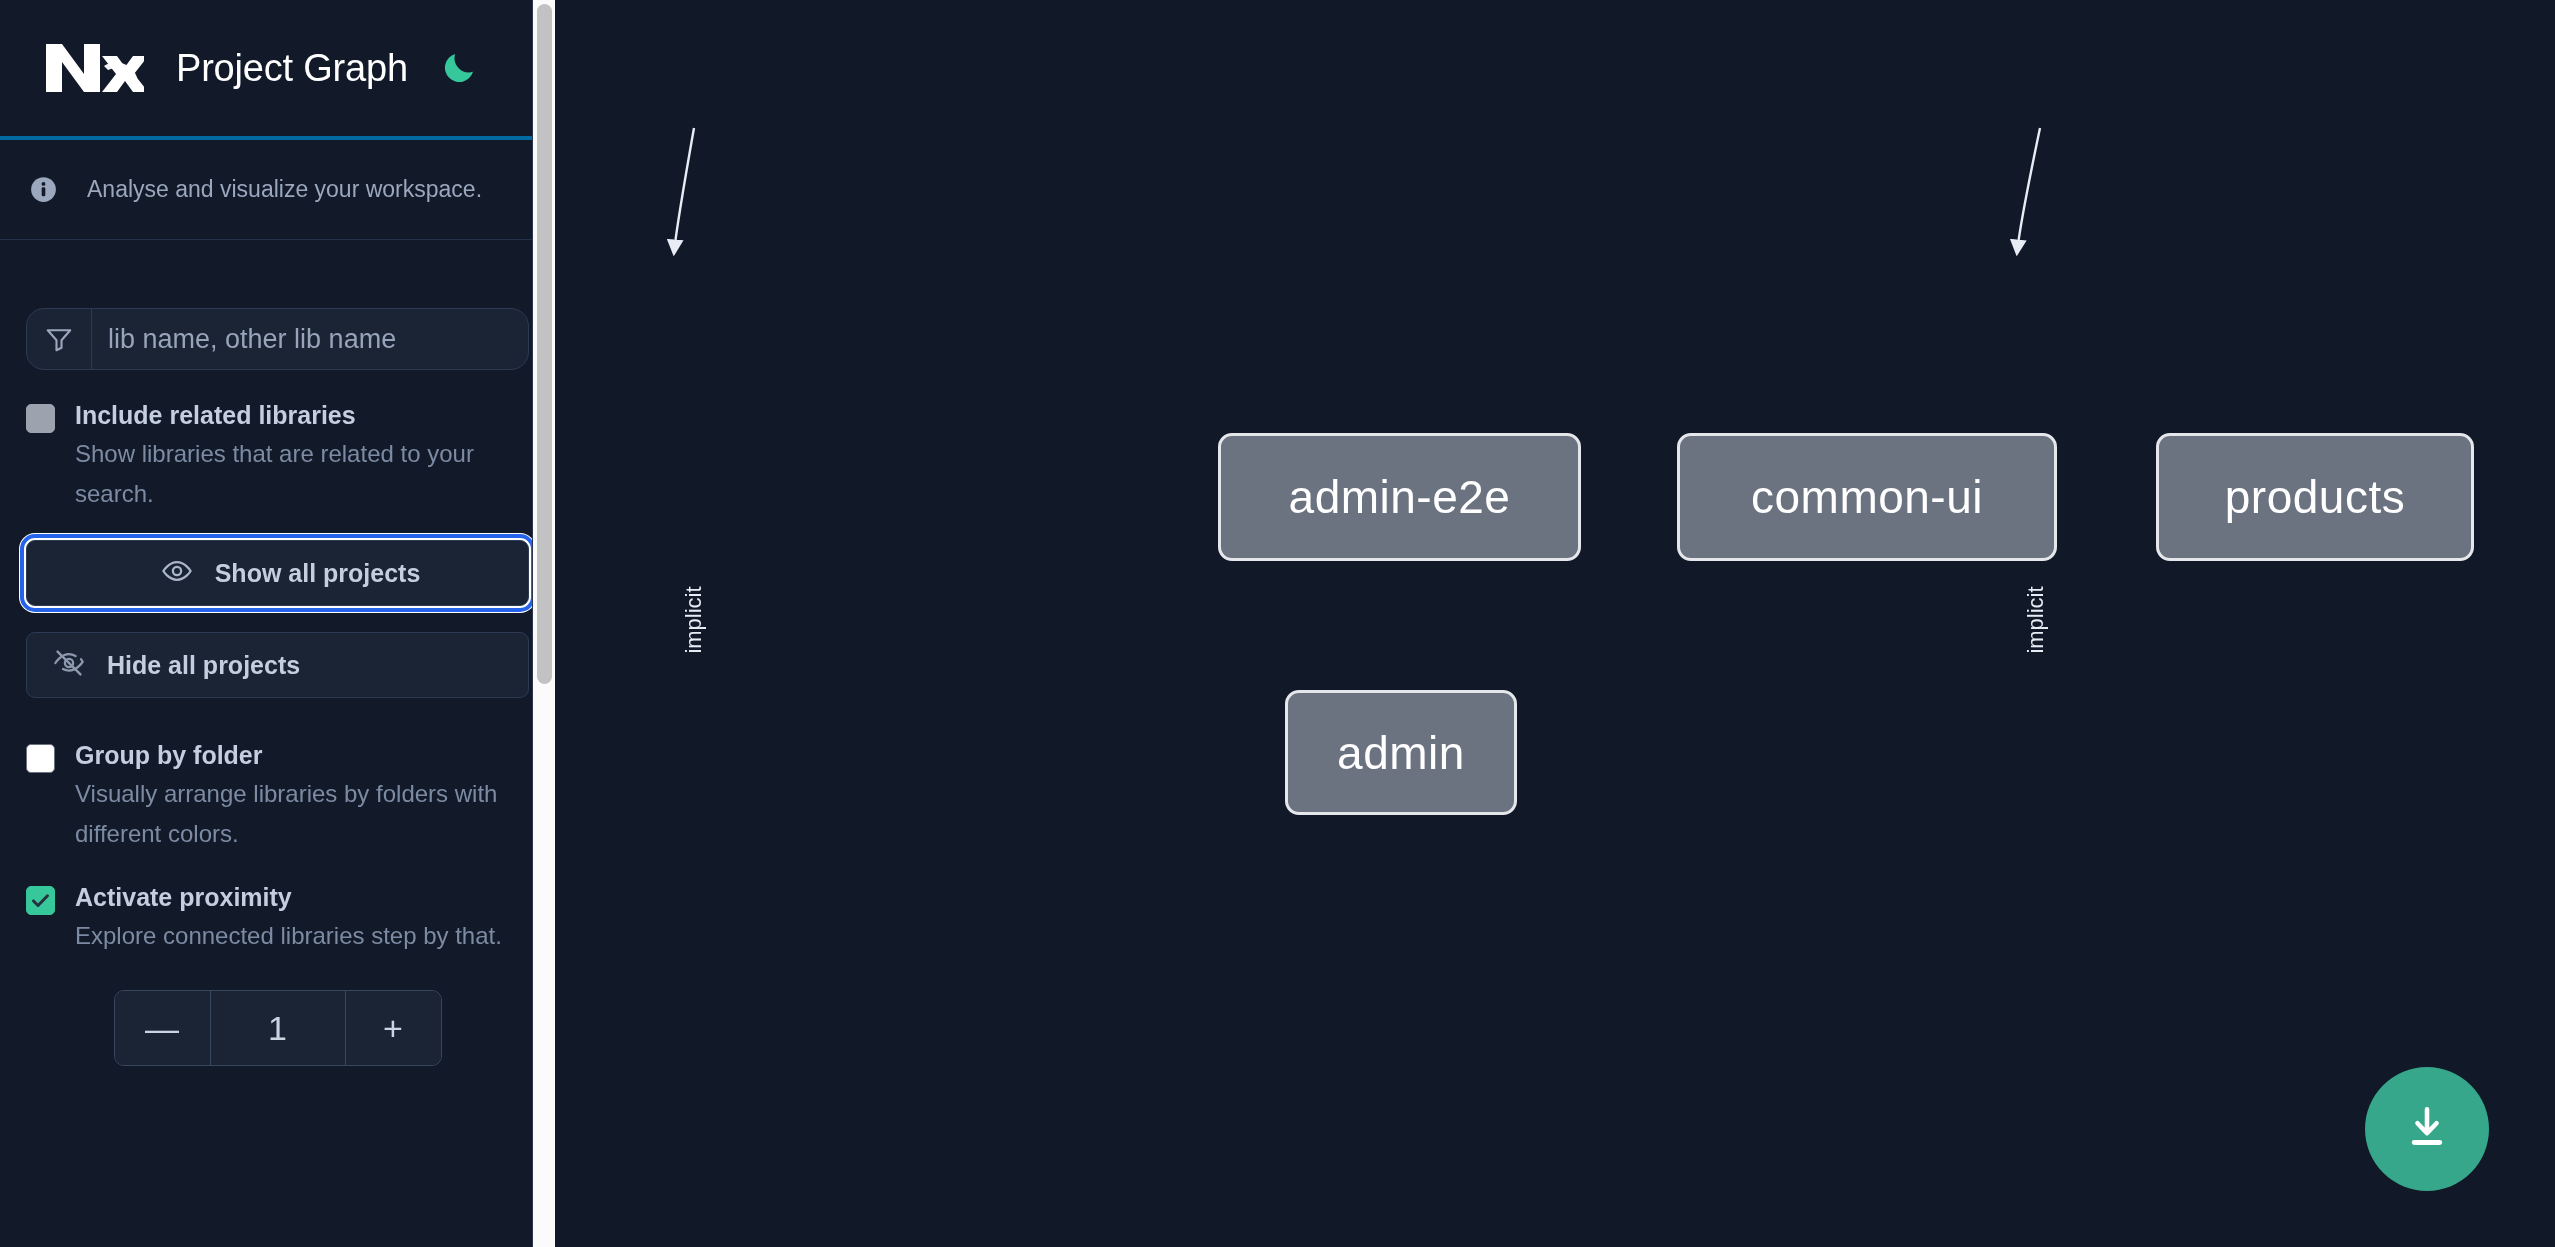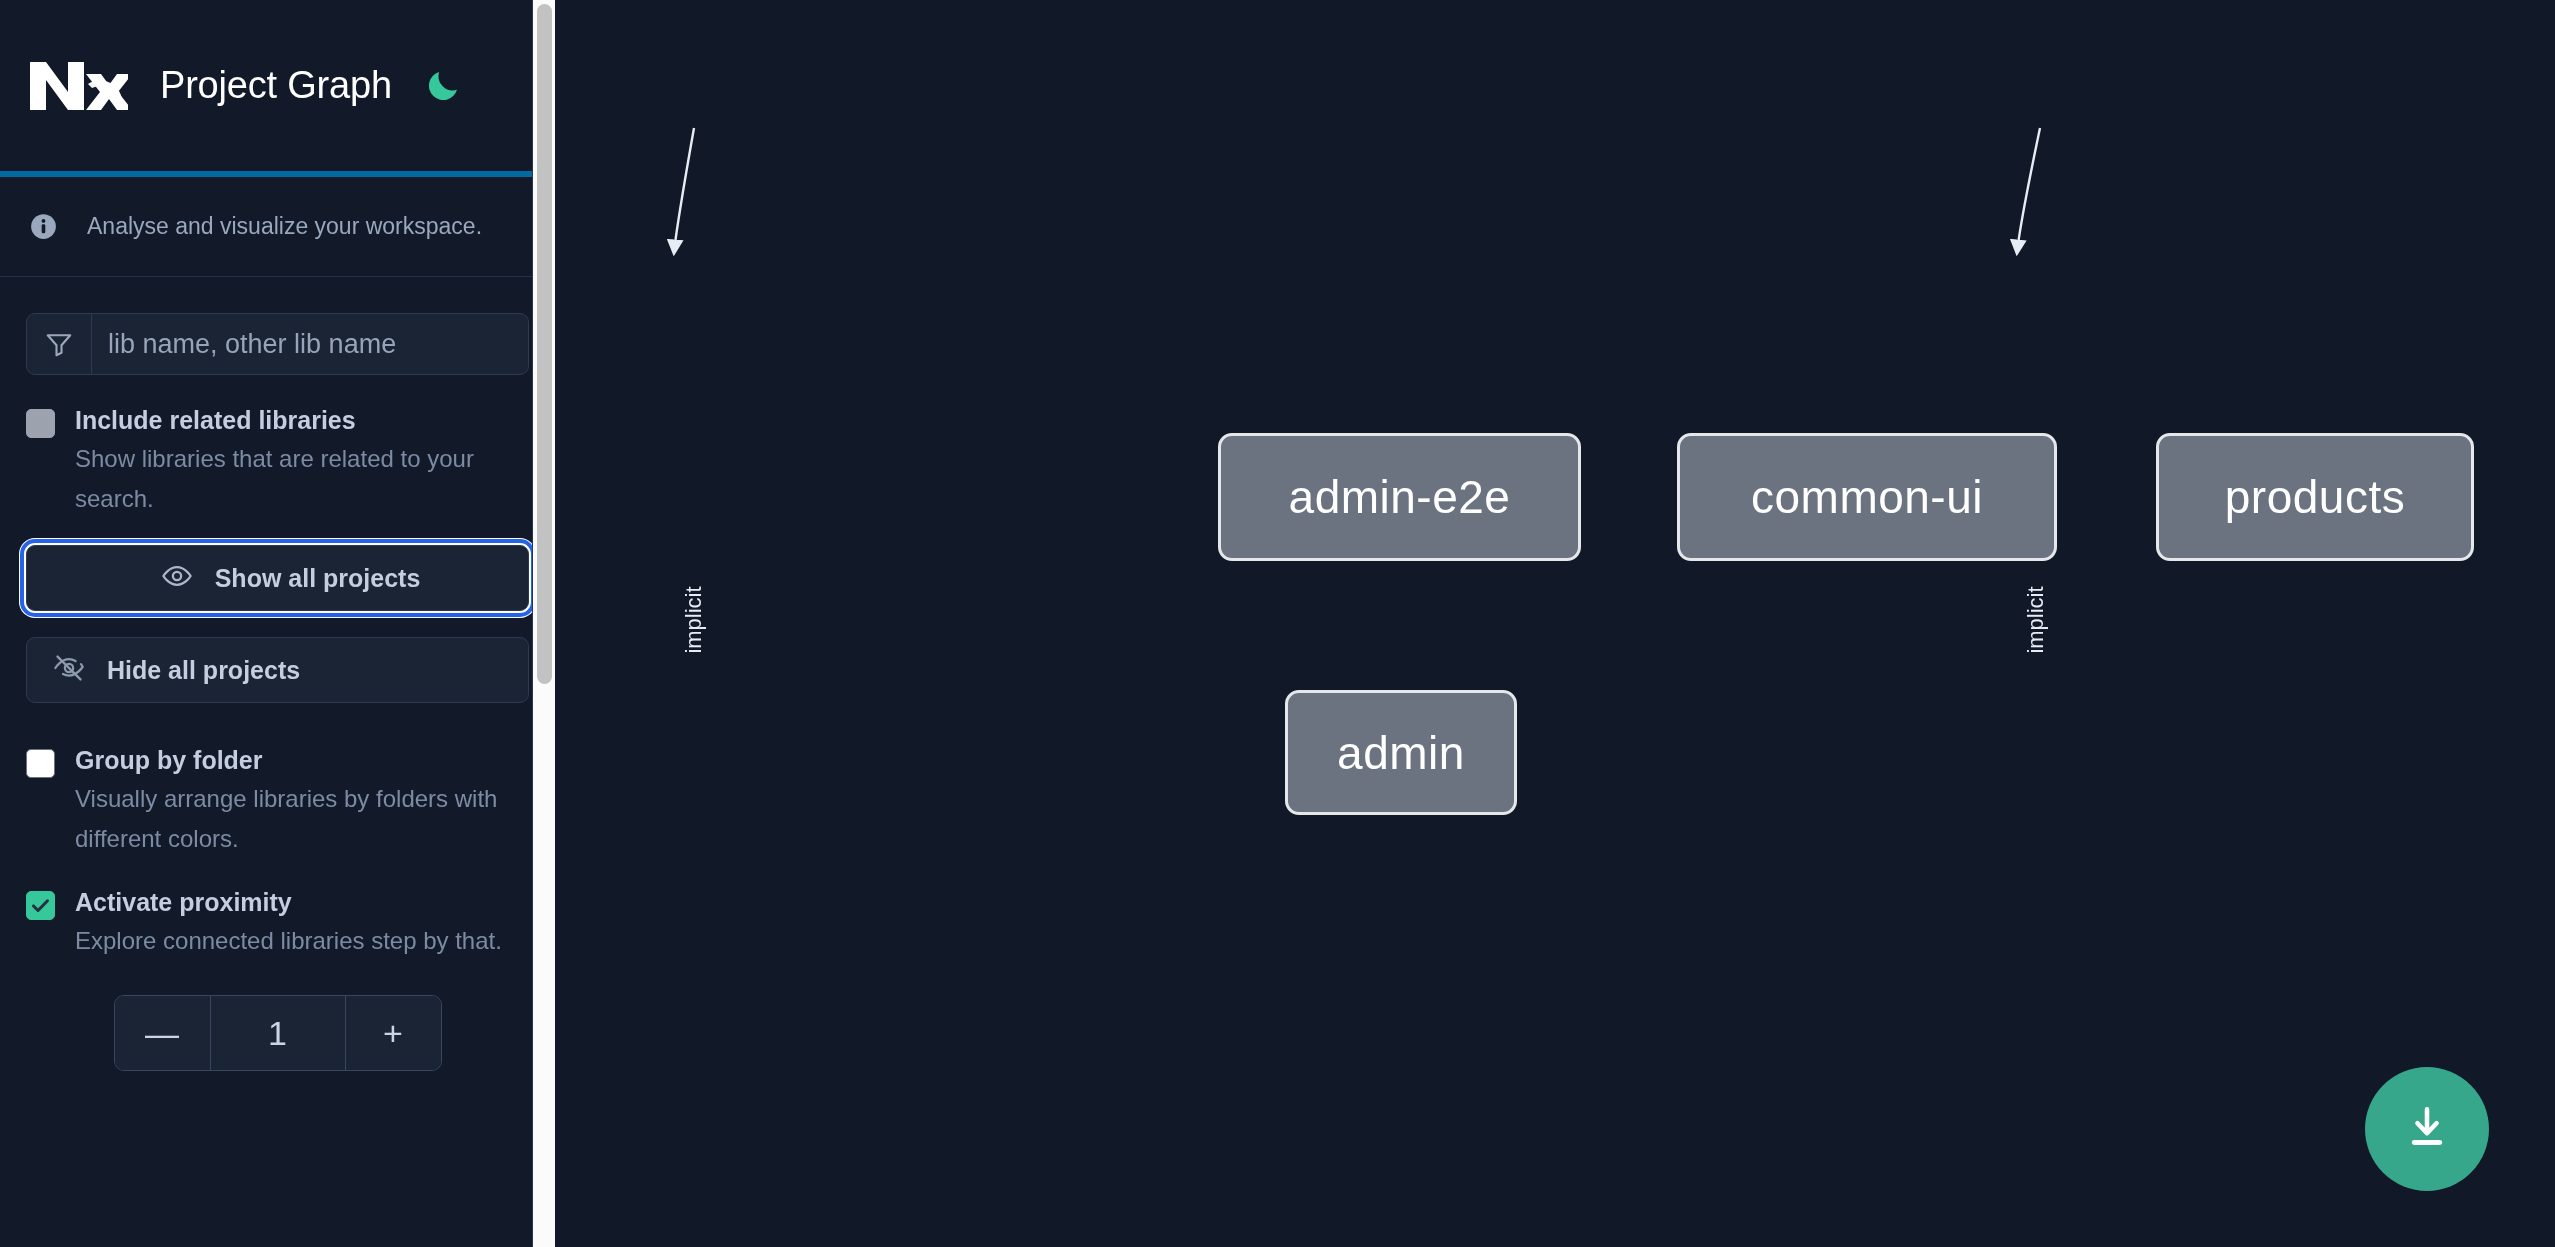--- a/index.html
+++ b/index.html
@@ -24,25 +24,25 @@
   #sidebar {
     position: relative;
     width: 555px;
     height: 1247px;
     background: #121a2a;
     flex: 0 0 555px;
     overflow: hidden;
   }
 
   .sb-header {
-    height: 177px;
-    display: flex;
-    align-items: center;
-    padding-left: 28px;
-    border-bottom: 6px solid #0369a1;
+    height: 140px;
+    display: flex;
+    align-items: center;
+    padding-left: 44px;
+    border-bottom: 4px solid #0369a1;
   }
 
   .nx-logo {
     width: 100px;
     height: 64px;
     flex: 0 0 100px;
     display: block;
   }
 
   .app-title {
@@ -80,23 +80,24 @@
   }
 
   .sb-body { padding: 36px 26px 0 26px; }
 
   
   .search-wrap {
     display: flex;
     align-items: stretch;
     height: 62px;
     border: 1px solid #2c3a53;
-    border-radius: 9px;
+    border-radius: 18px;
     background: #1b2435;
     overflow: hidden;
+    margin-top: 32px;
   }
   .search-icon-box {
     width: 65px;
     display: flex;
     align-items: center;
     justify-content: center;
     border-right: 1px solid #2c3a53;
     flex: 0 0 65px;
   }
   .search-input {

